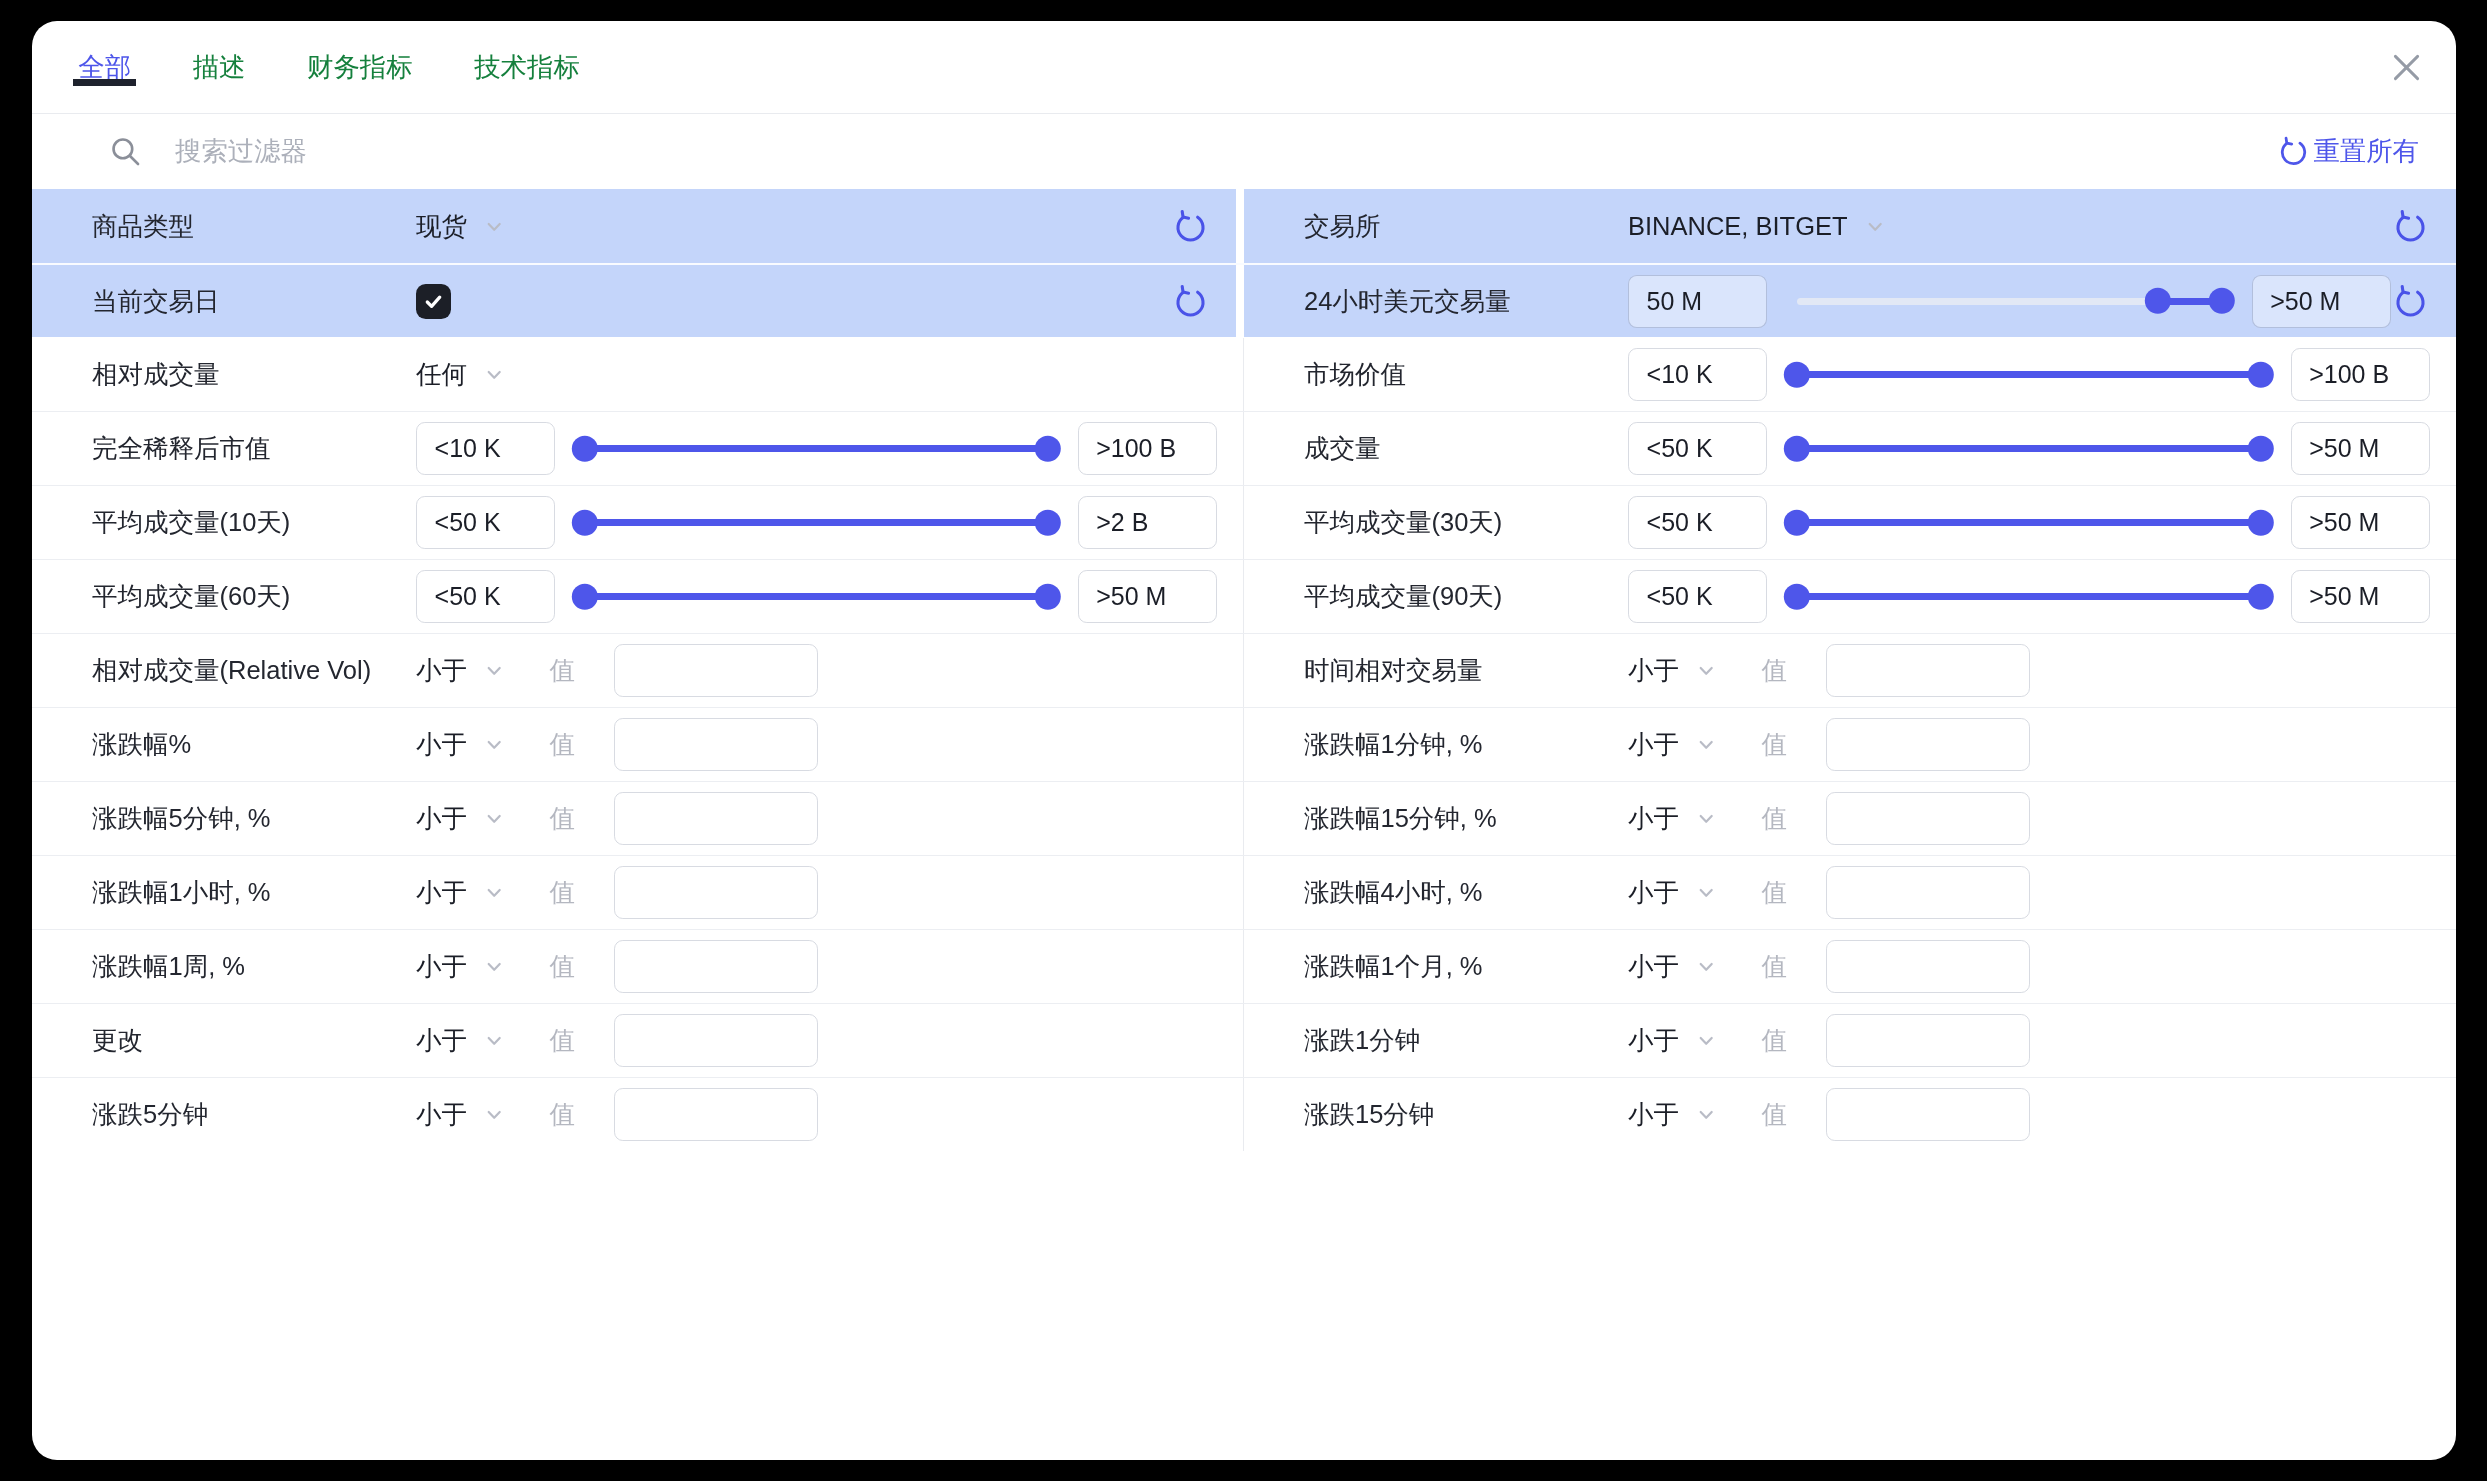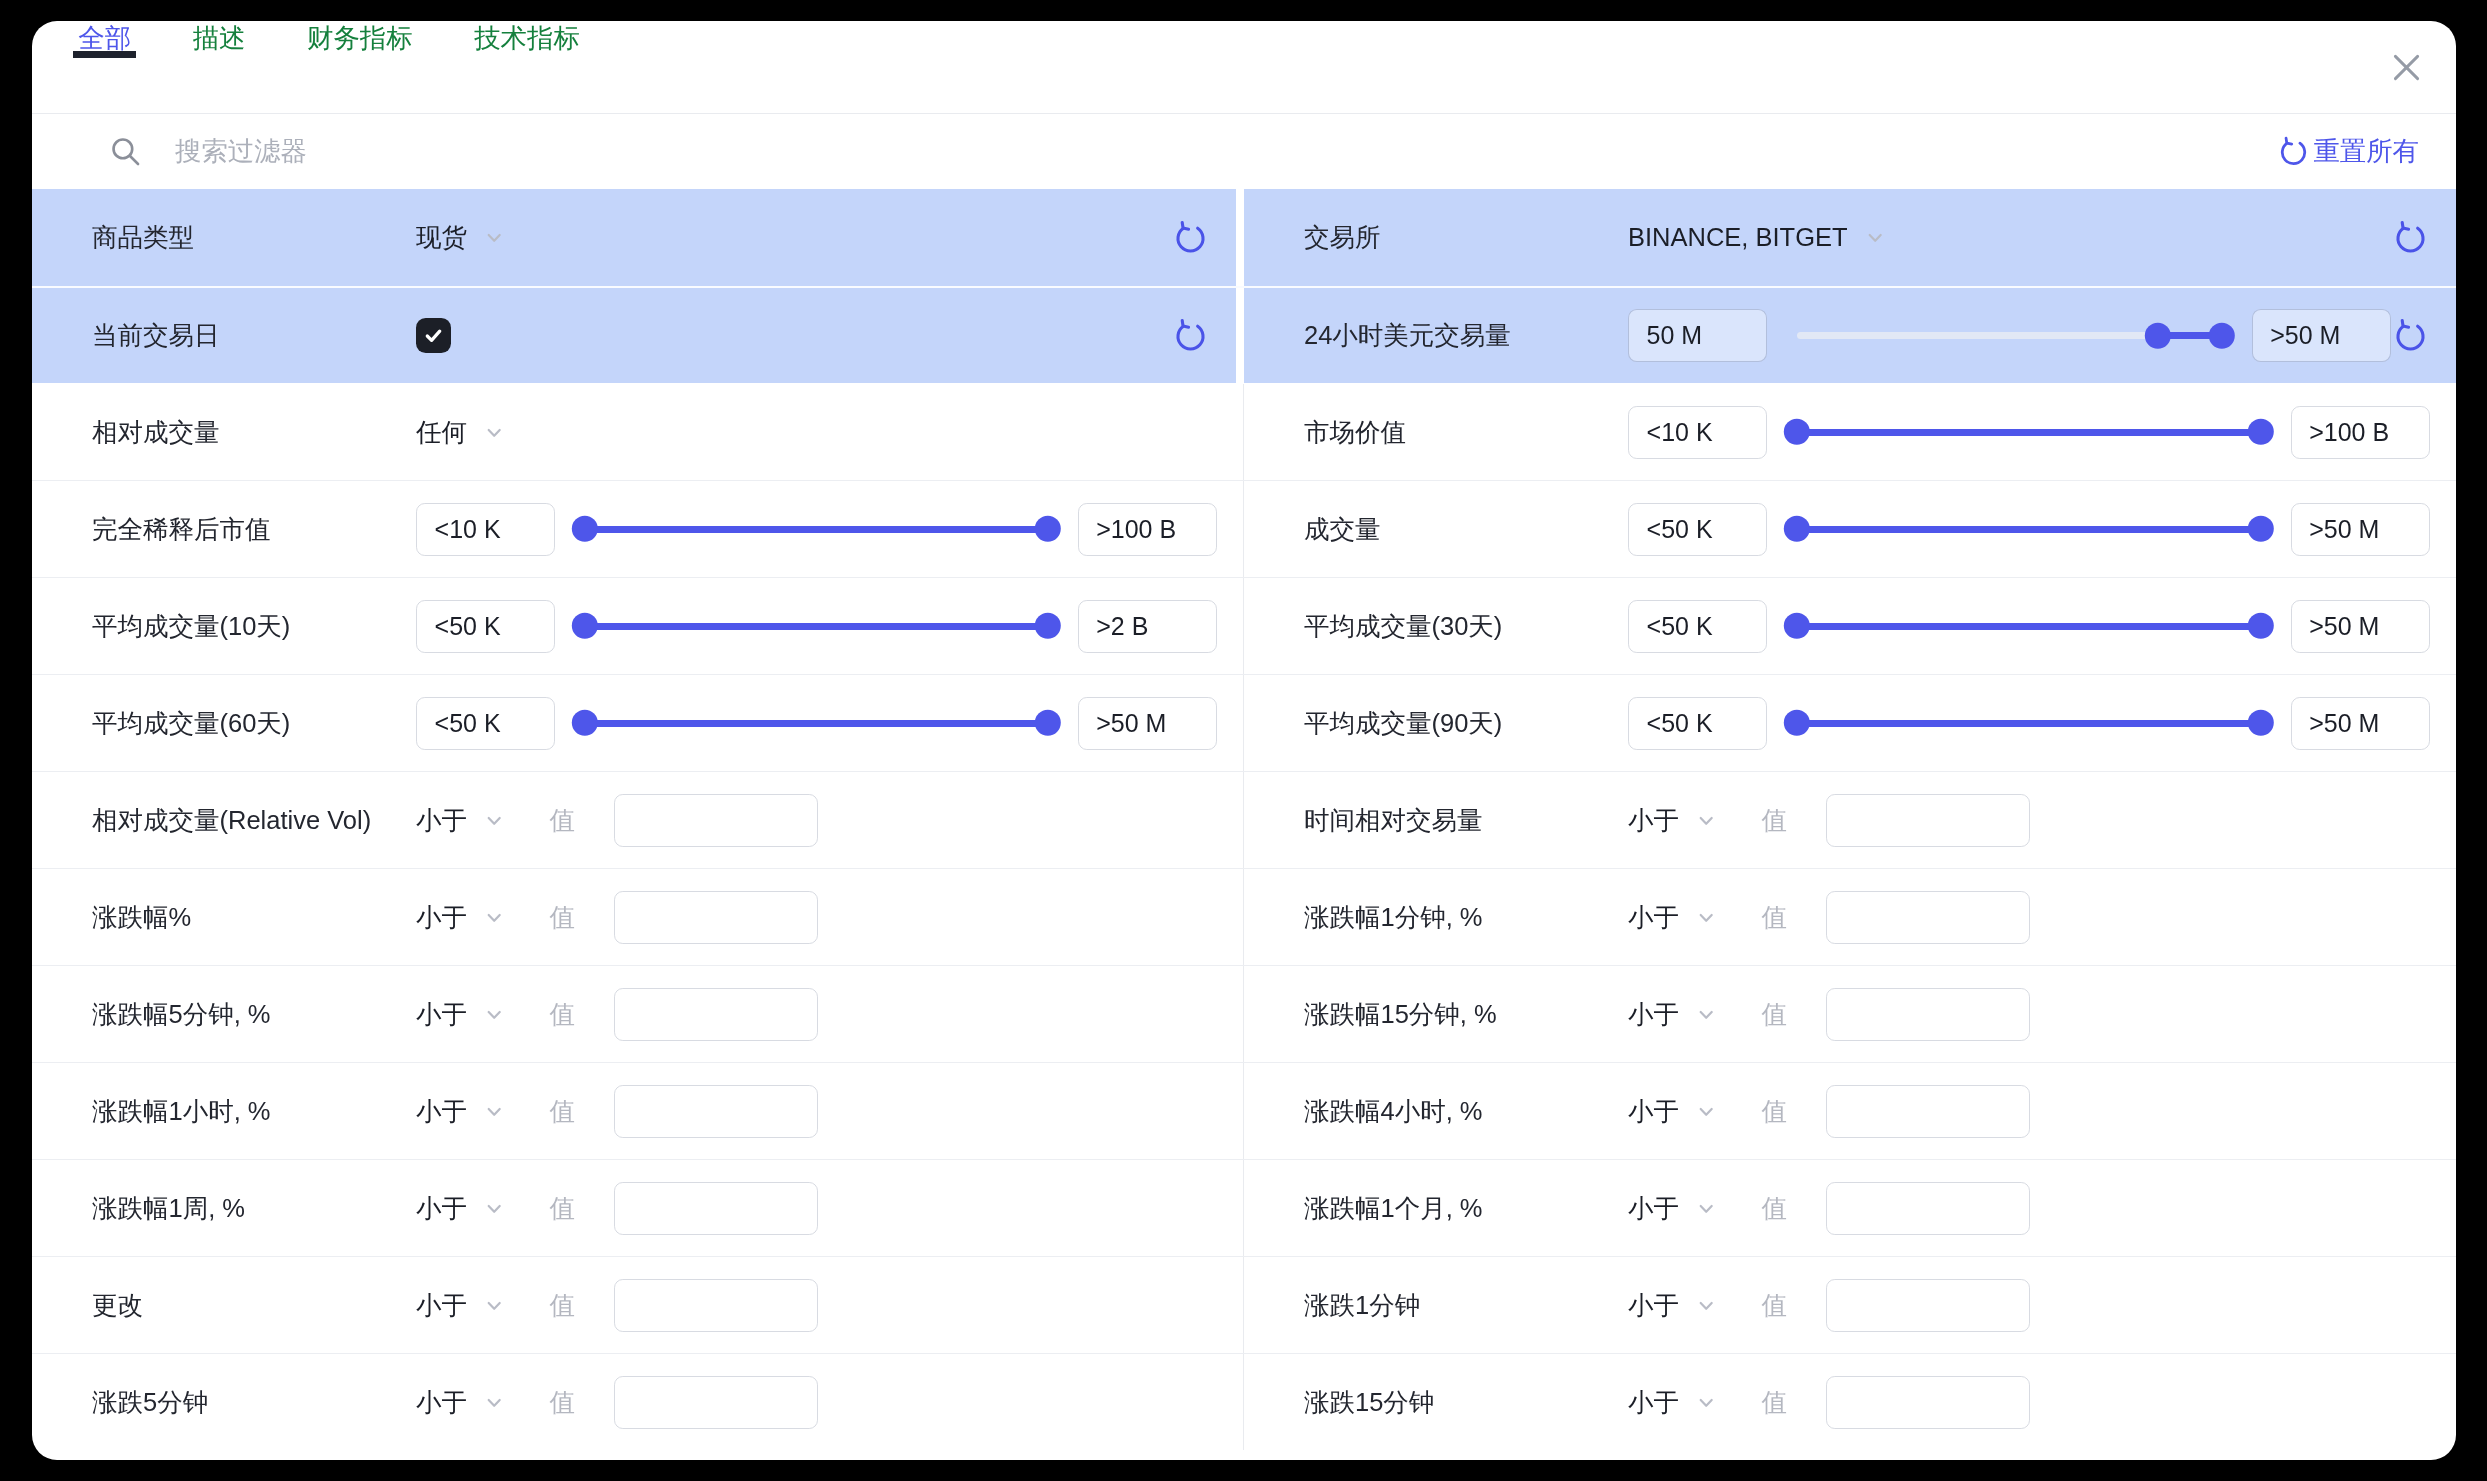--- a/index.html
+++ b/index.html
@@ -3,21 +3,21 @@
 <meta charset="utf-8">
 <style>
   *{box-sizing:border-box}
   html,body{margin:0;padding:0;background:#000}
   .stage{position:relative;width:2487px;height:1481px;background:#000;overflow:hidden;
          font-family:"Liberation Sans","DejaVu Sans",sans-serif}
   .dialog{position:absolute;left:32px;top:21px;width:2424px;height:1439px;background:#fff;
           border-radius:25px;overflow:hidden;display:flex;flex-direction:column}
 
   
-  .tabbar{flex:0 0 93px;display:flex;align-items:flex-start;padding:0 26px 0 41px;
+  .tabbar{flex:0 0 93px;display:flex;align-items:center;padding:0 26px 0 41px;
           border-bottom:1.8px solid #e9ebef;position:relative}
   .tab{position:relative;display:flex;align-items:center;margin-right:51px;font-size:26.4px;
        color:#15803d;cursor:pointer;background:none;border:none;padding:0 5.3px;font-family:inherit}
   .tab.active{color:#4e56ea}
   .tab.active::after{content:"";position:absolute;left:0;right:0;bottom:-1.8px;height:7px;
        background:#1e222d;z-index:2}
   .closebtn{align-self:center;margin-left:auto;width:48px;height:48px;display:flex;align-items:center;
        justify-content:center;background:none;border:none;cursor:pointer;color:#959ba6;padding:0}
   .closebtn svg{width:41px;height:41px}
 
@@ -26,21 +26,21 @@
   .searchicon{width:35px;height:35px;color:#8b8f99;margin-right:30px;display:flex;flex:0 0 auto}
   .searchinput{flex:1;border:none;outline:none;font-size:26.4px;color:#1e222d;font-family:inherit;background:transparent}
   .searchinput::placeholder{color:#acb0ba}
   .resetall{display:flex;align-items:center;gap:2px;background:none;border:none;cursor:pointer;
        color:#4e56ea;font-size:26.4px;font-family:inherit;padding:0;flex:0 0 auto}
   .ric{width:35px;height:35px;display:flex}
   .ric svg{width:100%;height:100%}
 
   
   .rows{flex:1;overflow:hidden}
-  .row{display:grid;grid-template-columns:1fr 1fr;height:97px;border-top:1.8px solid #eceef2}
+  .row{display:grid;grid-template-columns:1fr 1fr;height:74px;border-top:1.8px solid #eceef2}
   .row:first-child{border-top:none}
   .row.hl{background:#c4d5fa}
   .row.hl + .row.hl{border-top:2.6px solid rgba(255,255,255,0.9)}
   .row.hl + .row:not(.hl){border-top-color:transparent}
   .cell{display:flex;align-items:center;padding:0 26.4px 0 60px;min-width:0}
   .cell.left{border-right:1.8px solid #e9ebef}
   .row.hl .cell.left{border-right:8px solid #ffffff}
   .flabel{width:324px;flex:0 0 324px;font-size:25.5px;color:#23262f;white-space:nowrap;overflow:hidden}
 
   .dd{display:flex;align-items:center;gap:14px;cursor:pointer;flex:0 0 auto}

